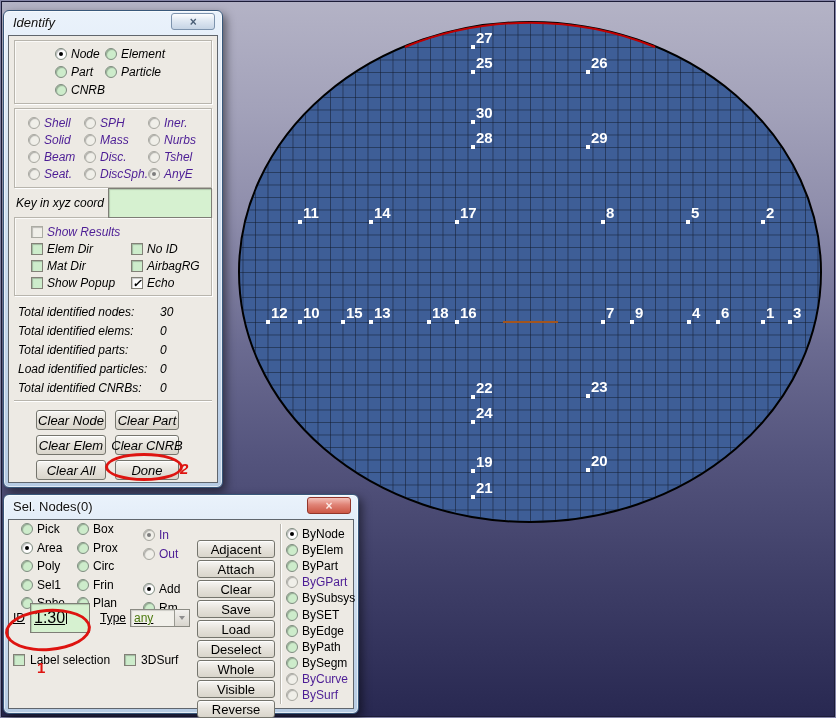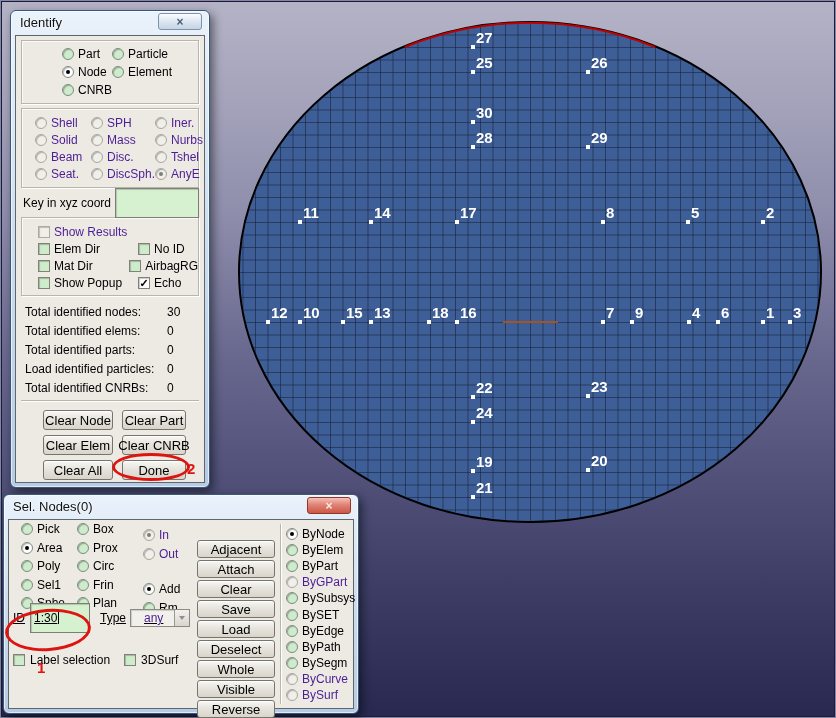--- a/index.html
+++ b/index.html
@@ -72,33 +72,33 @@
     background:linear-gradient(180deg,#f8f7f4,#e7e4dd 45%,#d9d5cb);
     border:1px solid #75756d; border-radius:3px;
     box-shadow: inset 0 1px 0 #fff;
     display:flex; align-items:center; justify-content:center;
     font-size:13px; color:#000; cursor:pointer; white-space:nowrap;
   }
 
   .tfield {
     background:#d6f1d0; border:1px solid #7e7e76;
     box-shadow: inset 1px 1px 1px rgba(0,0,0,.18);
-    font-size:12px; padding:14px 3px; display:flex; align-items:center;
+    font-size:16px; padding:14px 3px; display:flex; align-items:center;
   }
   .caret { display:inline-block; width:1px; height:12px; background:#000; margin-left:1px; }
 
   .groupbox {
     border:1px solid #b8b5ad; margin:4px 5px; background:transparent;
     box-shadow: 1px 1px 0 rgba(255,255,255,.95), inset 1px 1px 0 rgba(255,255,255,.75);
   }
   .hsep { height:0; border-top:1px solid #b8b5ad; border-bottom:1px solid #fff; margin:3px 5px; }
   .vsep { position:absolute; width:0; border-left:1px solid #b8b5ad; border-right:1px solid #fff; }
 
   
-  #identify { left:10px; top:10px; width:200px; height:478px; z-index:10; }
+  #identify { left:3px; top:10px; width:220px; height:478px; z-index:10;font-style:italic; }
   #identify .prow { display:flex; align-items:center; height:18px; padding-left:40px; }
   #identify .pw { width:50px; }
   .grid3 {
     display:grid; grid-template-columns:56px 64px 58px; grid-auto-rows:17px;
     align-items:center; padding:5px 0 5px 13px;
   }
   .keyrow { display:flex; align-items:center; gap:4px; margin:3px 5px 3px 7px; height:21px; }
   .keyrow .tfield { flex:1 1 auto; height:18px; }
   #identify .cbrow { display:flex; align-items:center; height:17px; padding-left:16px; }
   #identify .cbw { width:100px; }
@@ -125,21 +125,21 @@
   .actioncol .btn { height:18px; margin-bottom:2px; }
   .bycol { position:absolute; left:277px; top:6px; }
   .bycol .pair { display:flex; height:16.1px; }
   .idrow { position:absolute; left:4px; top:88px; display:flex; align-items:center; height:20px;text-decoration:underline; }
   .idrow .tfield { width:60px; height:18px; margin-left:5px; }
   .typelabel { margin-left:10px; }
   .ddbox {
     display:flex; align-items:center; width:60px; height:18px; margin-left:4px;
     background:#f1f0ea; border:1px solid #8a8a82; box-shadow: inset 1px 1px 1px rgba(0,0,0,.15);
   }
-  .ddval { flex:1; padding-left:13px; color:#4c1d95; }
+  .ddval { flex:1; padding-left:3px; color:#4d7c0f; }
   .ddbtn {
     width:15px; height:16px; border-left:1px solid #9a9a92;
     background:linear-gradient(180deg,#f2f1ee,#d8d5cd);
     display:flex; align-items:center; justify-content:center;
   }
   .tri { width:0; height:0; border-left:3px solid transparent; border-right:3px solid transparent; border-top:4px solid #8f8f8f; }
   .lblselrow { position:absolute; left:4px; top:132px; display:flex; align-items:center; height:16px; }
   .lblselrow .g2 { margin-left:14px; }
   .lblselrow .pair { gap:5px; }
 
@@ -238,36 +238,36 @@
     <span class="title">Identify</span>
     <span class="closebtn">
         <span>×</span>
       </span>
   </div>
   <div class="winpanel">
 
     <div class="groupbox" style="padding:4px 0;">
       <div class="prow">
         <span class="pair pw">
+            <span class="radio checked"></span>
+            <span class="plabel">Node</span>
+          </span>
+        <span class="pair">
+            <span class="radio"></span>
+            <span class="plabel">Element</span>
+          </span>
+      </div>
+      <div class="prow">
+        <span class="pair pw">
             <span class="radio"></span>
             <span class="plabel">Part</span>
           </span>
         <span class="pair">
             <span class="radio"></span>
             <span class="plabel">Particle</span>
-          </span>
-      </div>
-      <div class="prow">
-        <span class="pair pw">
-            <span class="radio checked"></span>
-            <span class="plabel">Node</span>
-          </span>
-        <span class="pair">
-            <span class="radio"></span>
-            <span class="plabel">Element</span>
           </span>
       </div>
       <div class="prow">
         <span class="pair">
             <span class="radio"></span>
             <span class="plabel">CNRB</span>
           </span>
       </div>
     </div>
 

